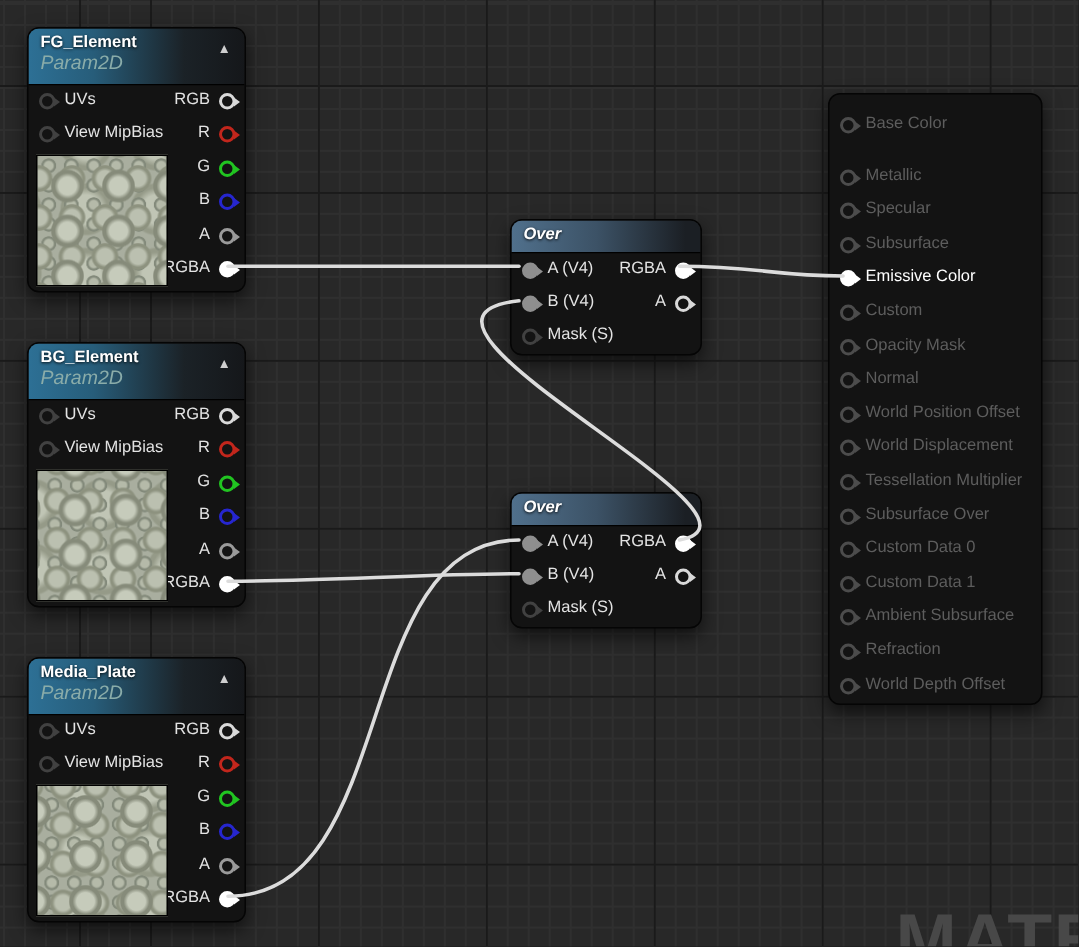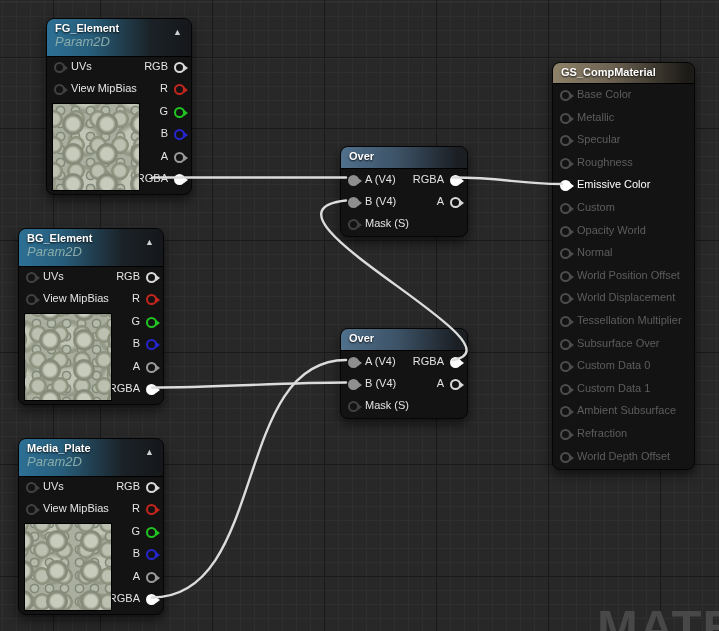--- a/index.html
+++ b/index.html
@@ -11,21 +11,21 @@
       repeating-linear-gradient(90deg,#1a1a1a 0 1px,transparent 1px 112px),
       repeating-linear-gradient(0deg,#1a1a1a 0 1px,transparent 1px 112px),
       repeating-linear-gradient(90deg,#2f2f2f 0 1px,transparent 1px 14px),
       repeating-linear-gradient(0deg,#2f2f2f 0 1px,transparent 1px 14px);
     background-position:100px 0,0 58px,2px 0,0 2px;
   }
   .node{position:absolute;background:#131313;border:1px solid #050505;border-radius:8px;
         box-shadow:0 5px 12px rgba(0,0,0,.6);}
   .hdr{border-radius:7px 7px 0 0;padding:3px 8px;position:relative;border-bottom:1px solid #000;}
   .hdr-tex{background:linear-gradient(90deg,#2d7095 0%,#275d7a 30%,#1b2227 72%,#15171a 100%);height:31px;}
-  .hdr-over{background:linear-gradient(90deg,#50708c 0%,#3c5266 45%,#1b1f24 92%);height:15px;}
+  .hdr-over{background:linear-gradient(90deg,#50708c 0%,#3c5266 45%,#1b1f24 92%);height:15px;font-style:italic;}
   .hdr-mat{background:linear-gradient(90deg,#8f8269 0%,#6e6453 40%,#1d1b17 95%);height:14px;}
   .title{color:#fff;font-size:11px;font-weight:bold;line-height:13px;text-shadow:0 1px 2px rgba(0,0,0,.9);white-space:nowrap;}
   .subtitle{color:#8aaca9;font-size:13px;font-style:italic;line-height:13px;}
   .collapse{position:absolute;right:9px;top:9px;color:#cfcfcf;font-size:9px;line-height:9px;}
   .row{position:absolute;display:flex;align-items:flex-end;gap:6px;height:14px;}
   .row.in{left:7px;}
   .row.out{right:6px;}
   .pin{width:7px;height:7px;border:2px solid currentColor;border-radius:50%;position:relative;flex:none;}
   .pin::after{content:"";position:absolute;left:8px;top:50%;transform:translateY(-50%);
               width:0;height:0;border:3px solid transparent;border-left:4px solid currentColor;}
@@ -39,34 +39,34 @@
   .preview{position:absolute;left:5px;top:84px;width:86px;height:86px;border:1px solid #000;
     background-color:#a9ae9f;
     background-image:
       radial-gradient(circle,#c6cbbb 0 26%,#868b7a 38% 46%,rgba(0,0,0,0) 50%),
       radial-gradient(circle,#bbc0b0 0 30%,#8d927f 42% 50%,rgba(0,0,0,0) 54%),
       radial-gradient(circle,#b5baa9 0 28%,#82897a 40% 48%,rgba(0,0,0,0) 52%),
       radial-gradient(circle,#c0c5b5 0 30%,#959a88 45% 52%,rgba(0,0,0,0) 56%);
     background-size:34px 30px,22px 26px,15px 13px,47px 43px;
     background-position:3px 5px,12px 2px,0 0,9px 14px;}
   
-  #tex0{left:18px;top:18px;width:144px;height:175px;margin-left:28px;}
+  #tex0{left:18px;top:18px;width:144px;height:175px;}
   #tex1{left:18px;top:228px;width:144px;height:175px;}
   #tex2{left:18px;top:438px;width:144px;height:175px;}
   #over0{left:340px;top:146px;width:126px;height:89px;}
   #over1{left:340px;top:328px;width:126px;height:89px;}
   #mat{left:552px;top:62px;width:141px;height:406px;}
   #wires{position:absolute;left:0;top:0;width:719px;height:631px;pointer-events:none;}
   #wires path{stroke:#dcdcdc;stroke-width:2.4;fill:none;stroke-linecap:round;}
   #watermark{position:absolute;left:597px;top:603px;font-size:49px;font-weight:bold;
              color:#484848;letter-spacing:1px;line-height:1;white-space:nowrap;}
   
   .t40{top:40px}.t62{top:62px}.t85{top:85px}.t107{top:107px}.t130{top:130px}.t152{top:152px}
   .o25{top:25px}.o47{top:47px}.o69{top:69px}
-  .m24{top:24px}.m47{top:47px}.m69{top:69px}.m92{top:92px}.m114{top:114px}.m137{top:137px}
+  .m24{top:12px}.m47{top:47px}.m69{top:69px}.m92{top:92px}.m114{top:114px}.m137{top:137px}
   .m160{top:160px}.m182{top:182px}.m205{top:205px}.m227{top:227px}.m250{top:250px}
   .m273{top:273px}.m295{top:295px}.m318{top:318px}.m340{top:340px}.m363{top:363px}.m386{top:386px}
 </style>
 </head>
 <body>
 
 <div id="canvas">
 
   <div class="node" id="tex0">
     <div class="hdr hdr-tex">
@@ -237,50 +237,47 @@
         <span class="lab">RGBA</span>
         <span class="pin c-xfill fill"></span>
       </div>
     <div class="row out o47">
         <span class="lab">A</span>
         <span class="pin c-white"></span>
       </div>
   </div>
 
   <div class="node" id="mat">
-    <div class="hdr hdr-mat">
-      <div class="title">GS_CompMaterial</div>
-    </div>
     <div class="row in m24">
         <span class="pin c-dis"></span>
         <span class="lab dim">Base Color</span>
       </div>
     <div class="row in m47">
         <span class="pin c-dis"></span>
         <span class="lab dim">Metallic</span>
       </div>
     <div class="row in m69">
         <span class="pin c-dis"></span>
         <span class="lab dim">Specular</span>
       </div>
     <div class="row in m92">
         <span class="pin c-dis"></span>
-        <span class="lab dim">Roughness</span>
+        <span class="lab dim">Subsurface</span>
       </div>
     <div class="row in m114">
         <span class="pin c-xfill fill"></span>
         <span class="lab bright">Emissive Color</span>
       </div>
     <div class="row in m137">
         <span class="pin c-dis"></span>
         <span class="lab dim">Custom</span>
       </div>
     <div class="row in m160">
         <span class="pin c-dis"></span>
-        <span class="lab dim">Opacity World</span>
+        <span class="lab dim">Opacity Mask</span>
       </div>
     <div class="row in m182">
         <span class="pin c-dis"></span>
         <span class="lab dim">Normal</span>
       </div>
     <div class="row in m205">
         <span class="pin c-dis"></span>
         <span class="lab dim">World Position Offset</span>
       </div>
     <div class="row in m227">

